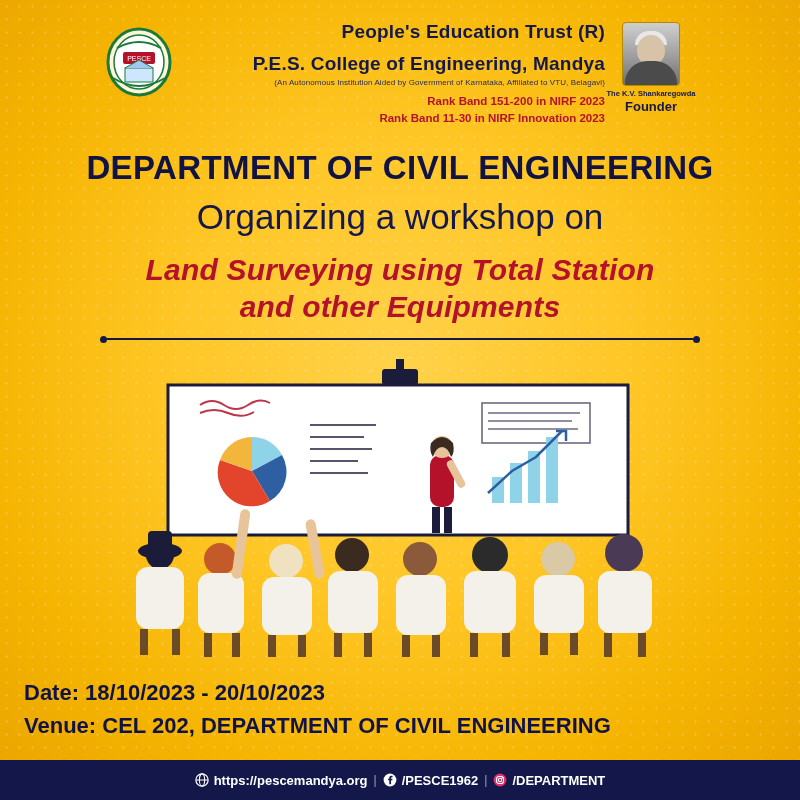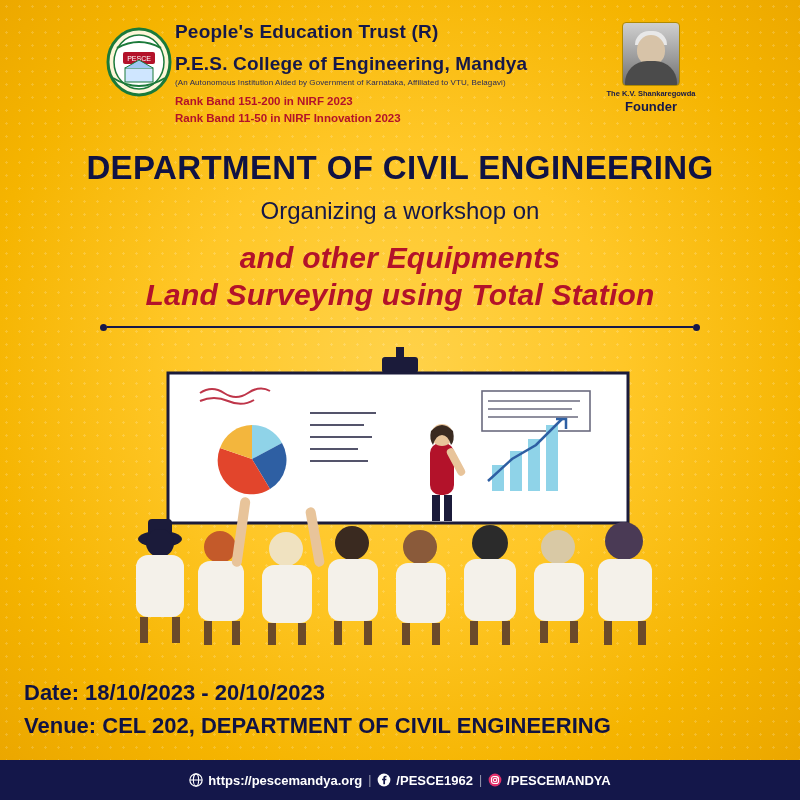--- a/index.html
+++ b/index.html
@@ -19,21 +19,21 @@
     content:"";position:absolute;inset:0;
     background-image:radial-gradient(rgba(255,255,255,.35) 1px, transparent 1.2px);
     background-size:13px 13px;
     opacity:.5;pointer-events:none;
   }
 
   
   .header{position:relative;z-index:3;display:flex;align-items:flex-start;justify-content:center;padding:20px 18px 0 18px;}
   .crest{width:72px;height:72px;flex:0 0 72px;margin-top:6px;}
   .crest svg{display:block}
-  .head-center{flex:0 0 auto;text-align:left;width:430px;}
+  .head-center{flex:0 0 auto;text-align:right;width:430px;}
   .h-line1{font-size:19px;font-weight:bold;color:#15184a;letter-spacing:.2px;line-height:1.22;}
   .h-line2{font-size:19px;font-weight:bold;color:#15184a;letter-spacing:.2px;line-height:1.22;margin-top:9px;}
   .h-sub{font-size:8px;color:#2a2a55;margin-top:3px;letter-spacing:.1px;}
   .h-rank{font-size:11.5px;font-weight:bold;color:#b3122a;margin-top:6px;line-height:1.45;}
   .founder{width:92px;flex:0 0 92px;text-align:center;margin-top:2px;}
   .founder-photo{
     width:56px;height:62px;margin:0 auto;border-radius:4px;
     background:linear-gradient(180deg,#cfcfcf 0%,#9d9d9d 55%,#6f6f6f 100%);
     position:relative;overflow:hidden;border:1px solid #b08a00;
   }
@@ -42,21 +42,21 @@
   .founder-photo .body{position:absolute;left:50%;bottom:0;transform:translateX(-50%);width:52px;height:24px;border-radius:22px 22px 0 0;background:#4b4b4b;}
   .founder-name{font-size:7.5px;color:#15184a;font-weight:bold;margin-top:3px;line-height:1.35;}
   .founder-role{font-size:13px;color:#15184a;font-weight:bold;}
 
   
   .dept{
     text-align:center;font-size:33px;font-weight:bold;color:#101344;
     letter-spacing:.4px;margin-top:22px;position:relative;z-index:3;
   }
   .organizing{
-    text-align:center;font-size:24px;color:#15184a;margin-top:10px;position:relative;z-index:3;
+    text-align:center;font-size:35px;color:#15184a;margin-top:10px;position:relative;z-index:3;
   }
   .topic-wrap{position:relative;z-index:3;margin-top:14px;text-align:center;}
   .topic{
     font-size:30px;font-weight:bold;font-style:italic;color:#b3122a;
     line-height:1.25;letter-spacing:.2px;
   }
   .rule{
     display:flex;align-items:center;justify-content:center;gap:0;margin:10px auto 0 auto;width:600px;
   }
   .rule .dot{width:7px;height:7px;border-radius:50%;background:#15184a;flex:0 0 7px;}
@@ -96,40 +96,40 @@
         <path d="M22 42 L36 34 L50 42" fill="#9fc8f2" stroke="#1b7a3a"></path>
         <path d="M10 52 Q36 68 62 52" fill="none" stroke="#1b7a3a" stroke-width="2"></path>
       </svg>
     </div>
 
     <div class="head-center">
       <div class="h-line1">People's Education Trust (R)</div>
       <div class="h-line2">P.E.S. College of Engineering, Mandya</div>
       <div class="h-sub">(An Autonomous Institution Aided by Government of Karnataka, Affiliated to VTU, Belagavi)</div>
       <div class="h-rank">Rank Band 151-200 in NIRF 2023</div>
-      <div class="h-rank" style="margin-top:0">Rank Band 11-50 in NIRF Innovation 2023</div>
+      <div class="h-rank" style="margin-top:0">Rank Band 11-30 in NIRF Innovation 2023</div>
     </div>
 
     <div class="founder">
       <div class="founder-photo">
         <div class="hair"></div>
           <div class="face"></div>
           <div class="body"></div>
       </div>
       <div class="founder-name">The K.V. Shankaregowda</div>
       <div class="founder-role">Founder</div>
     </div>
   </div>
 
   <div class="dept">DEPARTMENT OF CIVIL ENGINEERING</div>
   <div class="organizing">Organizing a workshop on</div>
 
   <div class="topic-wrap">
+    <div class="topic">Land Surveying using Total Station</div>
     <div class="topic">and other Equipments</div>
-    <div class="topic">Land Surveying using Total Station</div>
     <div class="rule">
       <span class="dot"></span>
         <span class="bar"></span>
         <span class="dot"></span>
     </div>
   </div>
 
   <div class="illus">
     <svg viewBox="0 0 600 300" width="600" height="300">
 
@@ -261,17 +261,17 @@
     <span class="sep">|</span>
     <span class="item">
       <span class="ic">
         <svg width="14" height="14" viewBox="0 0 16 16">
             <circle cx="8" cy="8" r="7.3" fill="#e1306c"></circle>
             <rect x="4" y="4" width="8" height="8" rx="2.6" fill="none" stroke="#ffffff" stroke-width="1.2"></rect>
             <circle cx="8" cy="8" r="2" fill="none" stroke="#ffffff" stroke-width="1.2"></circle>
             <circle cx="10.6" cy="5.4" r=".8" fill="#ffffff"></circle>
           </svg>
       </span>
-      <span>/PESCEMANDYA</span>
+      <span>/DEPARTMENT</span>
     </span>
   </div>
 
 </div>
 
 </body></html>

